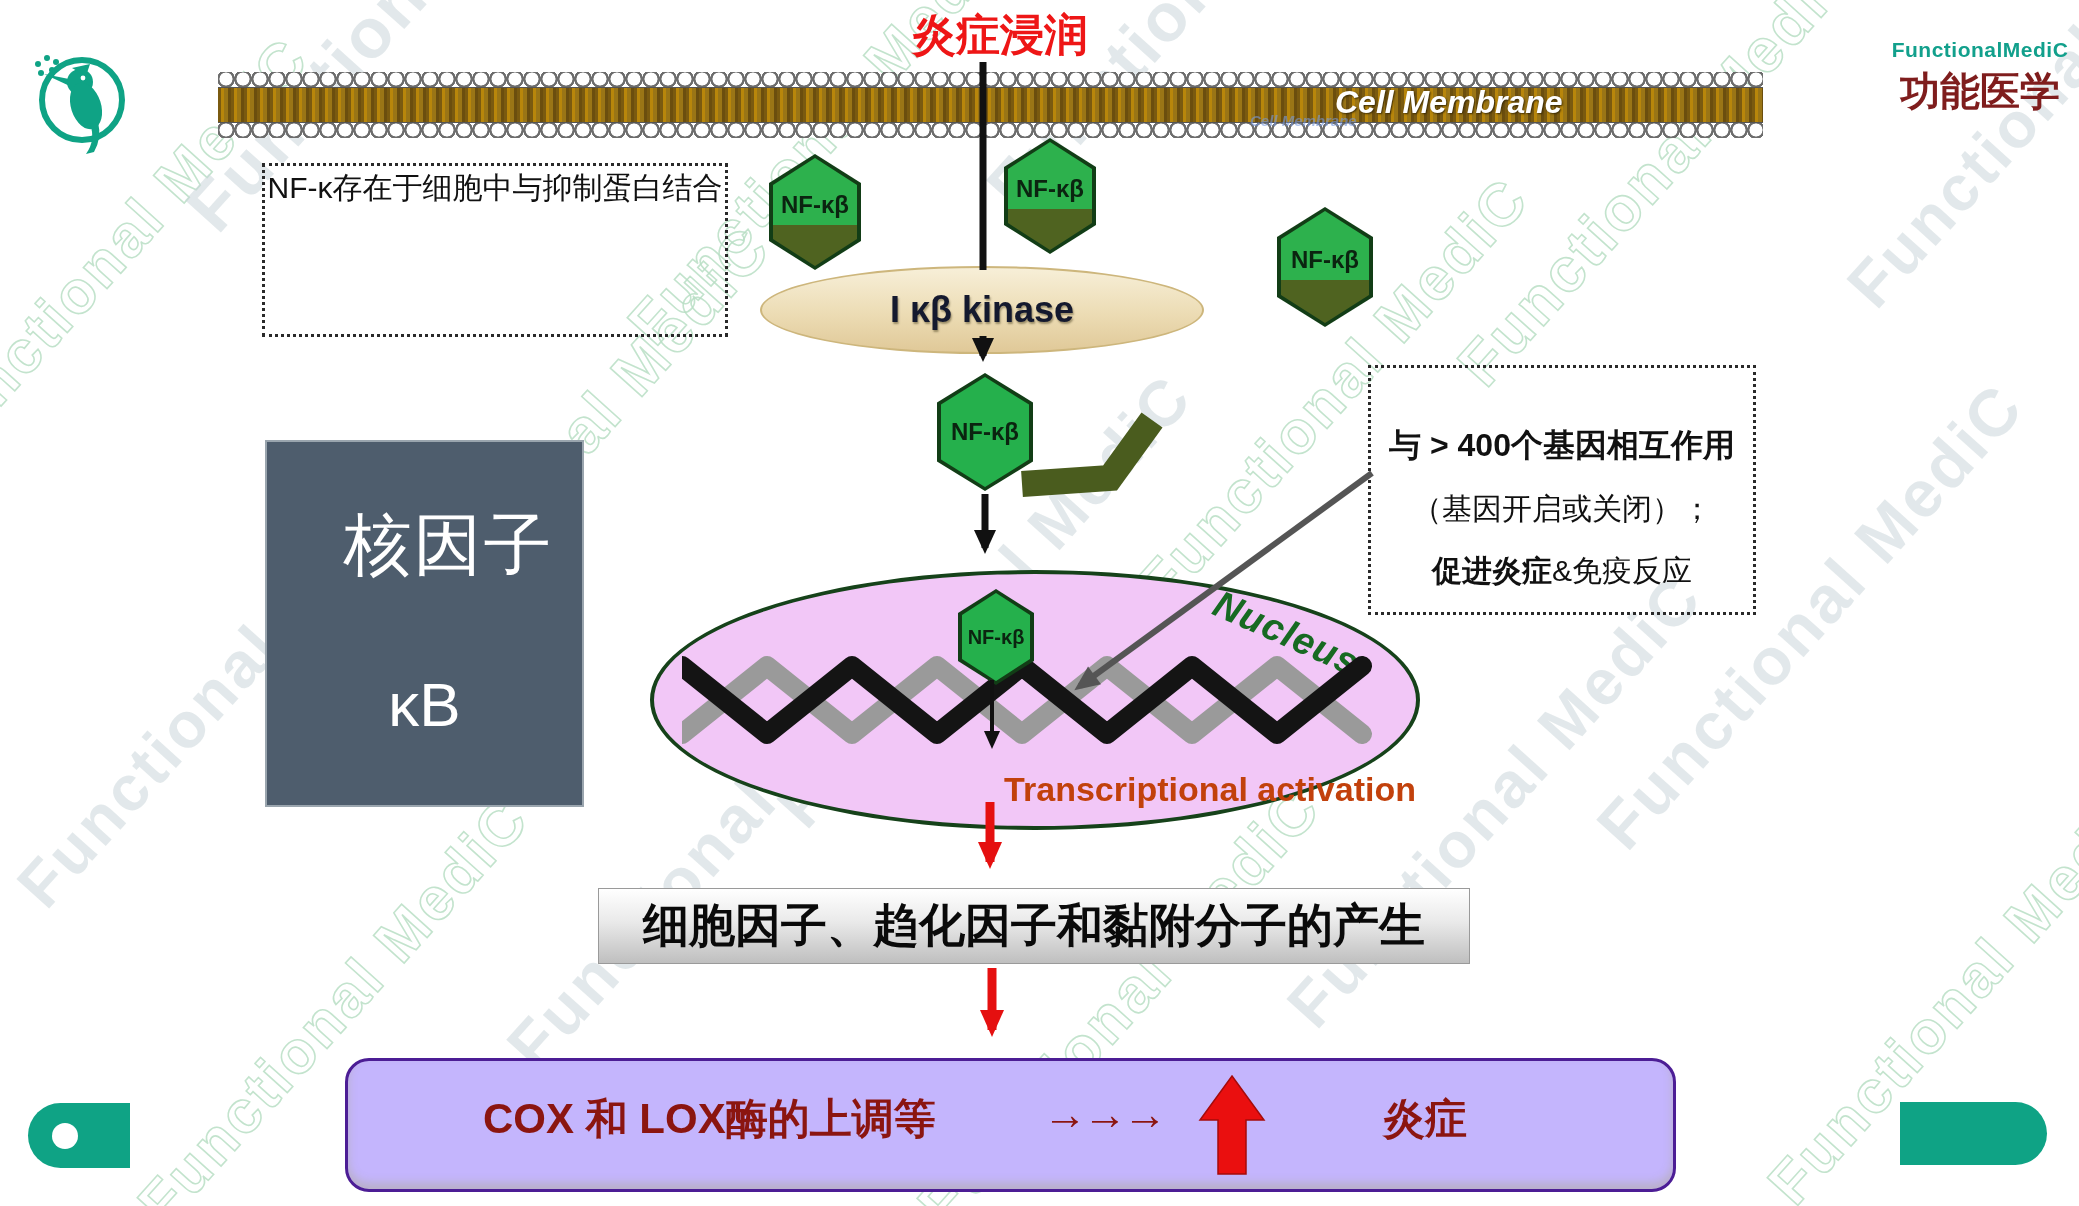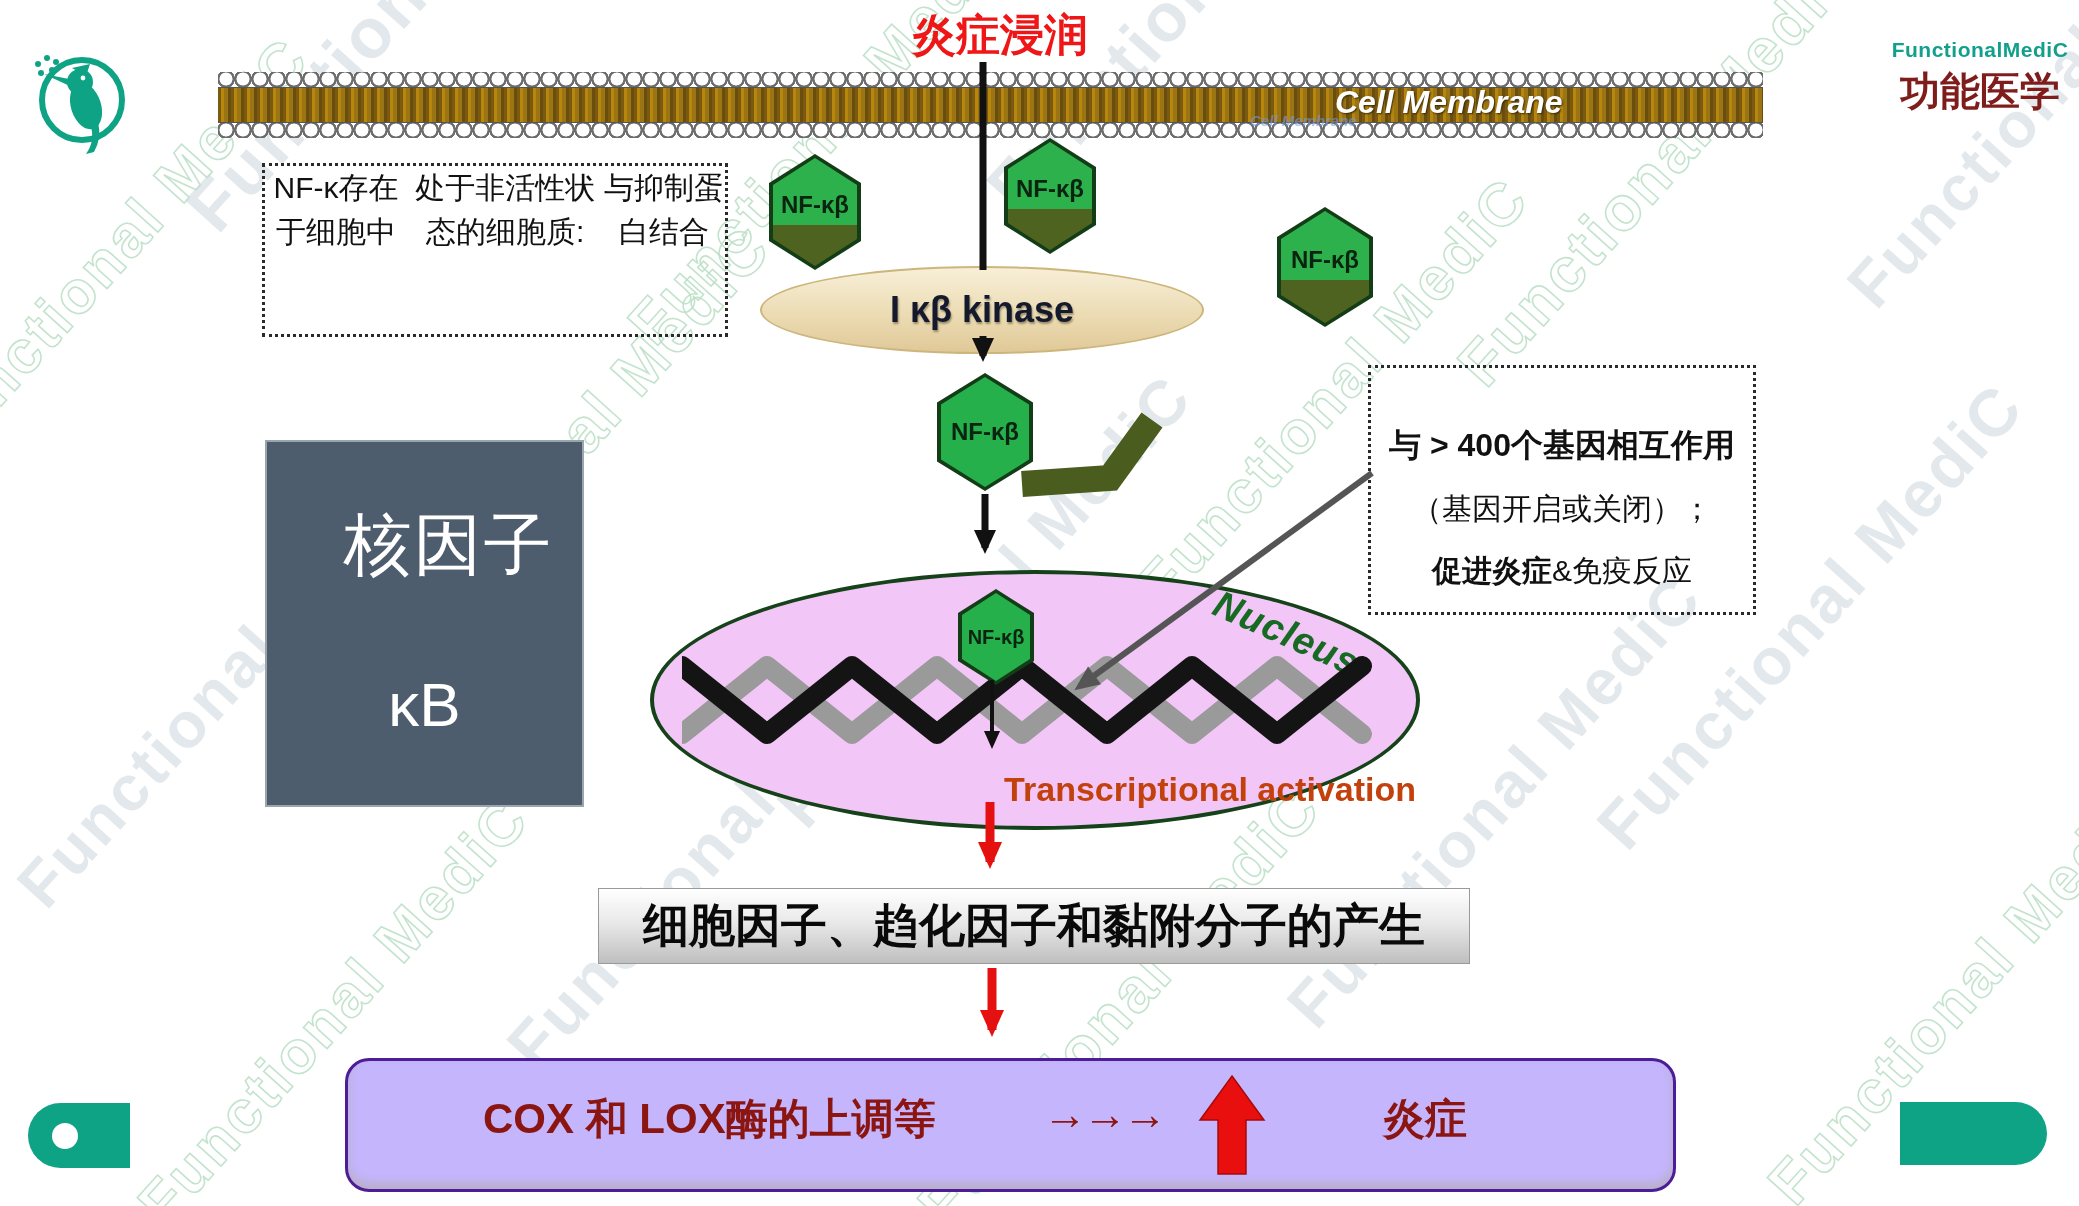--- a/index.html
+++ b/index.html
@@ -133,21 +133,20 @@
   <div id="membrane" class="abs">
     <div class="mrow"></div>
     <div class="mmid"></div>
     <div class="mrow"></div>
   </div>
   <div id="cm-label" class="abs">Cell Membrane</div>
   <div id="cm-ghost" class="abs">Cell Membrane</div>
 
   <div id="leftnote" class="abs dashedbox">
     <div>NF-κ存在于细胞中</div>
-    <div>处于非活性状态的细胞质:</div>
     <div>与抑制蛋白结合</div>
   </div>
 
   <div id="rightnote" class="abs dashedbox">
     <div class="rl1">与 &gt; 400个基因相互作用</div>
     <div>（基因开启或关闭）；</div>
     <div><b>促进炎症</b><span>&amp;免疫反应</span></div>
   </div>
 
   <div class="hex" style="left:769px;top:154px;width:92px;height:116px;">

